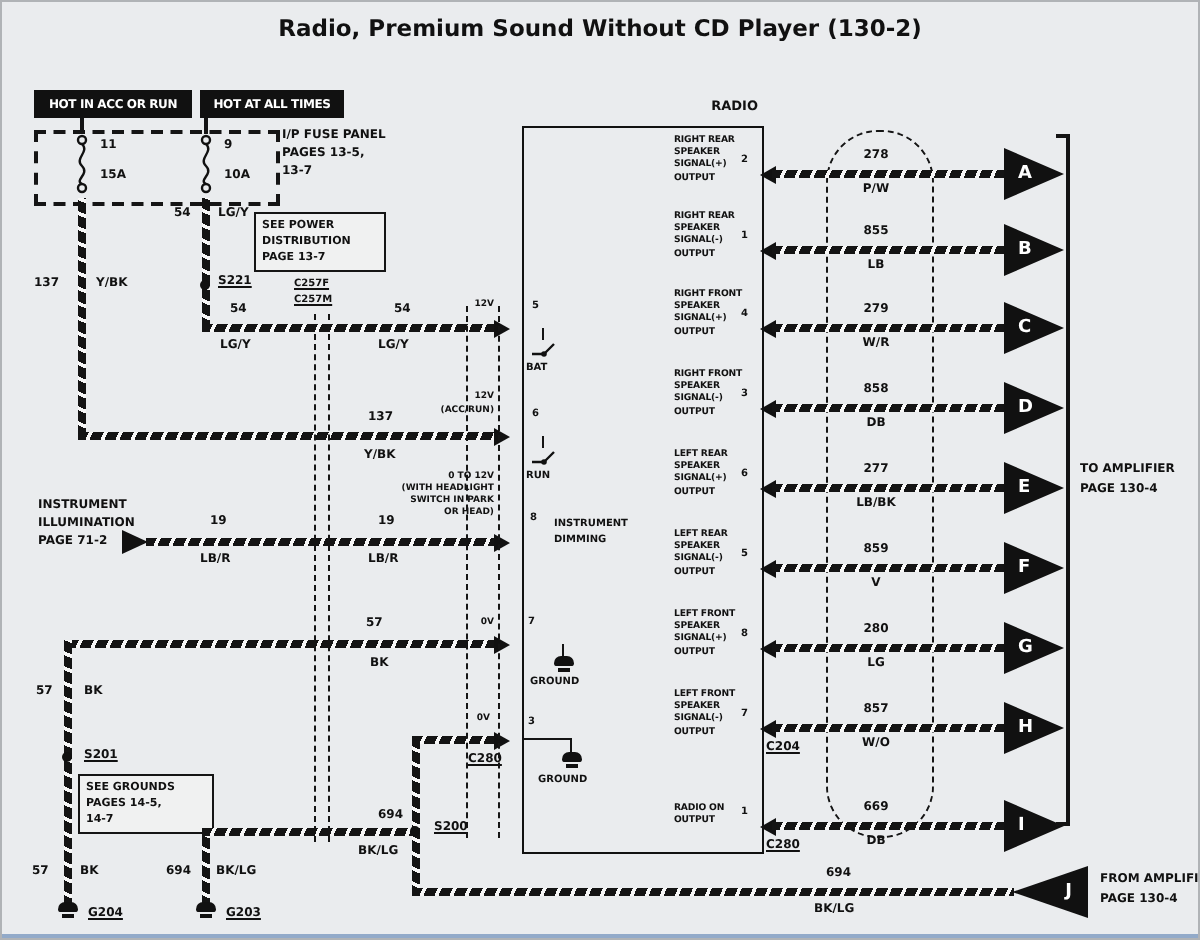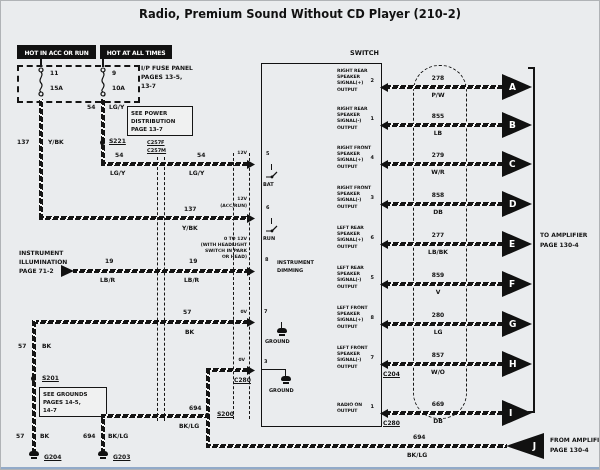--- a/index.html
+++ b/index.html
@@ -36,21 +36,21 @@
   .gnd{position:absolute;width:12px;display:flex;flex-direction:column;align-items:center;}
   .gdome{width:10px;height:5px;background:#111;border-radius:5px 5px 2px 2px;}
   .gbase{width:6px;height:1.5px;background:#111;margin-top:1px;}
   .blueline{position:absolute;left:0;top:466px;width:600px;height:2px;background:#92aac9;}
 </style>
 </head>
 <body>
 
 <div id="page">
 
-  <div class="title">Radio, Premium Sound Without CD Player (210-2)</div>
+  <div class="title">Radio, Premium Sound Without CD Player (130-2)</div>
 
   <div class="hotbox" style="left:16px;top:44px;width:79px;height:14px;">HOT IN ACC OR RUN</div>
   <div class="hotbox" style="left:99px;top:44px;width:72px;height:14px;">HOT AT ALL TIMES</div>
   <div class="thin" style="left:39px;top:58px;width:2px;height:8px;"></div>
   <div class="thin" style="left:101px;top:58px;width:2px;height:8px;"></div>
 
   <div class="dashbox" style="left:16px;top:64px;width:119px;height:34px;"></div>
   <svg class="abs" style="left:34px;top:66px;" width="12" height="30">
     <circle cx="6" cy="3" r="2" fill="none" stroke="#111" stroke-width="1.2"></circle>
     <path d="M6,5 C10,9 2,12 6,16 C10,20 2,23 6,25" fill="none" stroke="#111" stroke-width="1.2"></path>
@@ -164,21 +164,21 @@
   <div class="wh" style="left:205px;top:443px;width:301px;"></div>
   <div class="lbl" style="left:412px;top:433px;">694</div>
   <div class="lbl" style="left:406px;top:451px;">BK/LG</div>
 
   <div class="arrow-l" style="left:505px;top:432px;">
     <span>J</span>
   </div>
   <div class="lbl" style="left:549px;top:436px;">FROM AMPLIFIER</div>
   <div class="lbl" style="left:549px;top:446px;">PAGE 130-4</div>
 
-  <div class="lbl rt" style="left:330px;top:49px;width:48px;font-size:6.5px;">SWITCH</div>
+  <div class="lbl rt" style="left:330px;top:49px;width:48px;font-size:6.5px;">RADIO</div>
   <div class="radiobox" style="left:260px;top:62px;width:119px;height:362px;"></div>
 
   <div class="dashv" style="left:232px;top:152px;height:266px;"></div>
   <div class="dashv" style="left:248px;top:152px;height:266px;"></div>
 
   <div class="lbl s5" style="left:265px;top:150px;">5</div>
   <div class="thin" style="left:270px;top:163px;width:1px;height:6px;"></div>
   <svg class="abs" style="left:264px;top:168px;" width="14" height="11">
     <path d="M1,8 H7 M7,8 L12,3" stroke="#111" stroke-width="1.2" fill="none"></path>
       <circle cx="7" cy="8" r="1.4" fill="#111"></circle>

